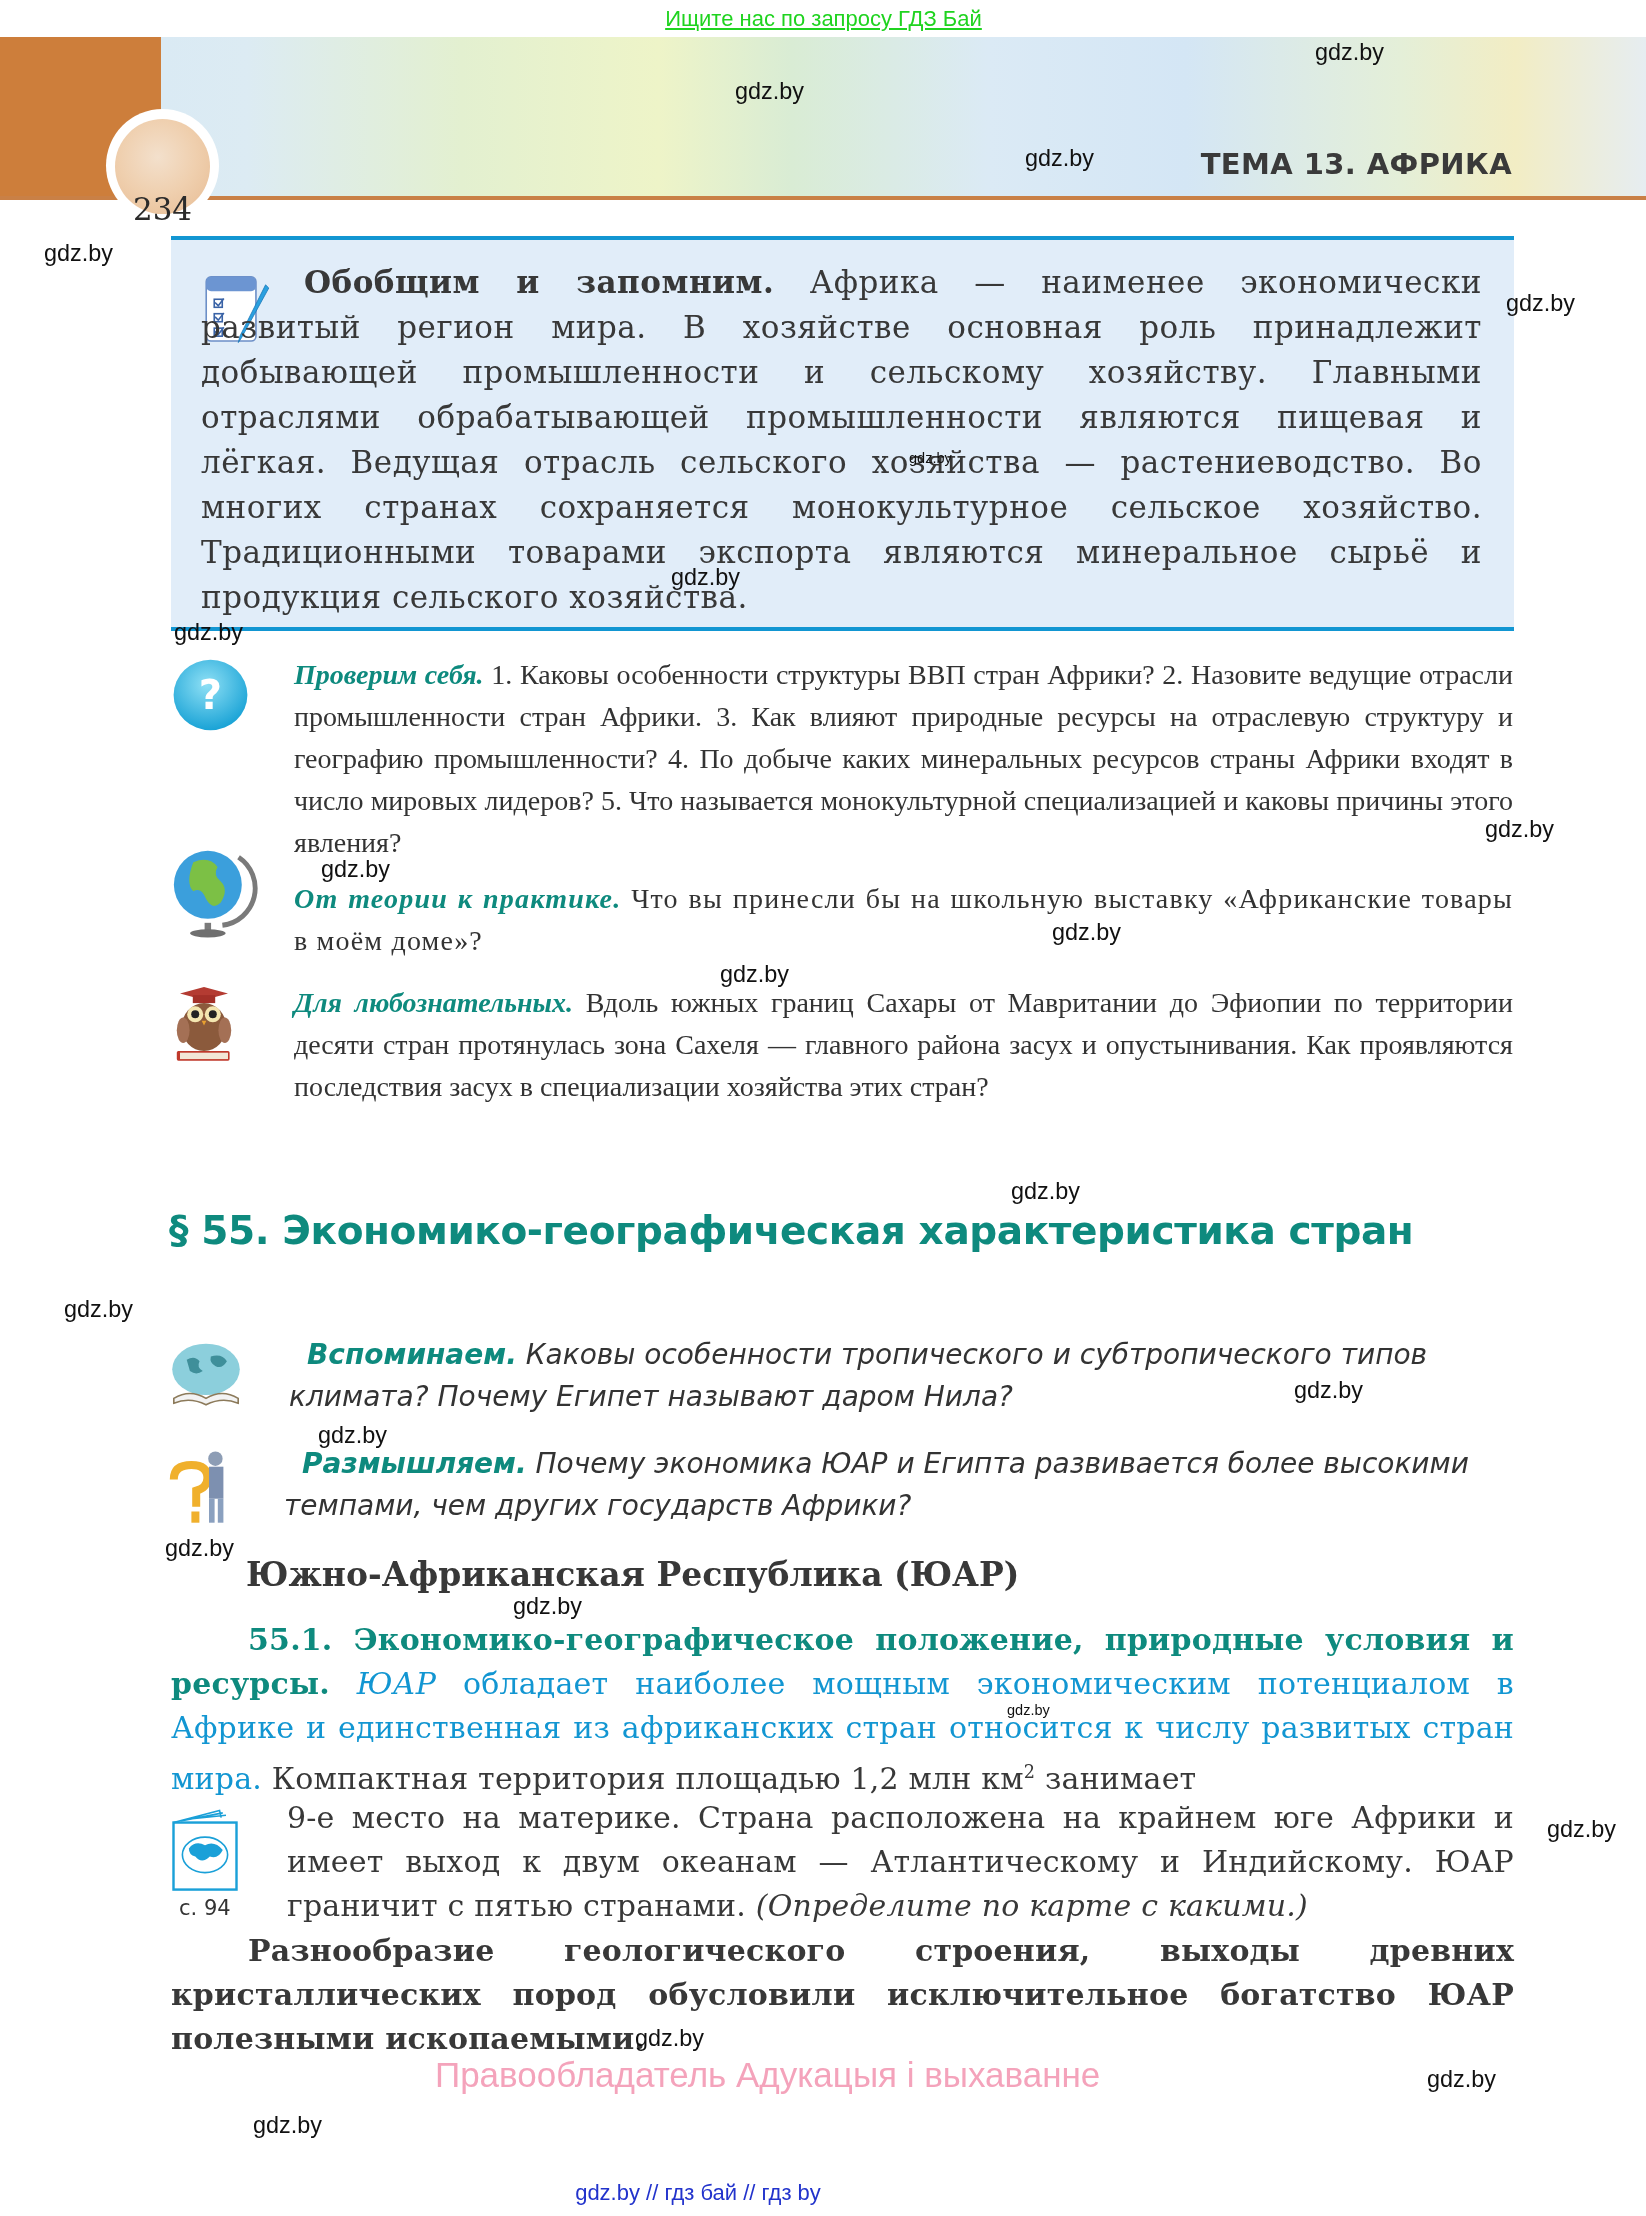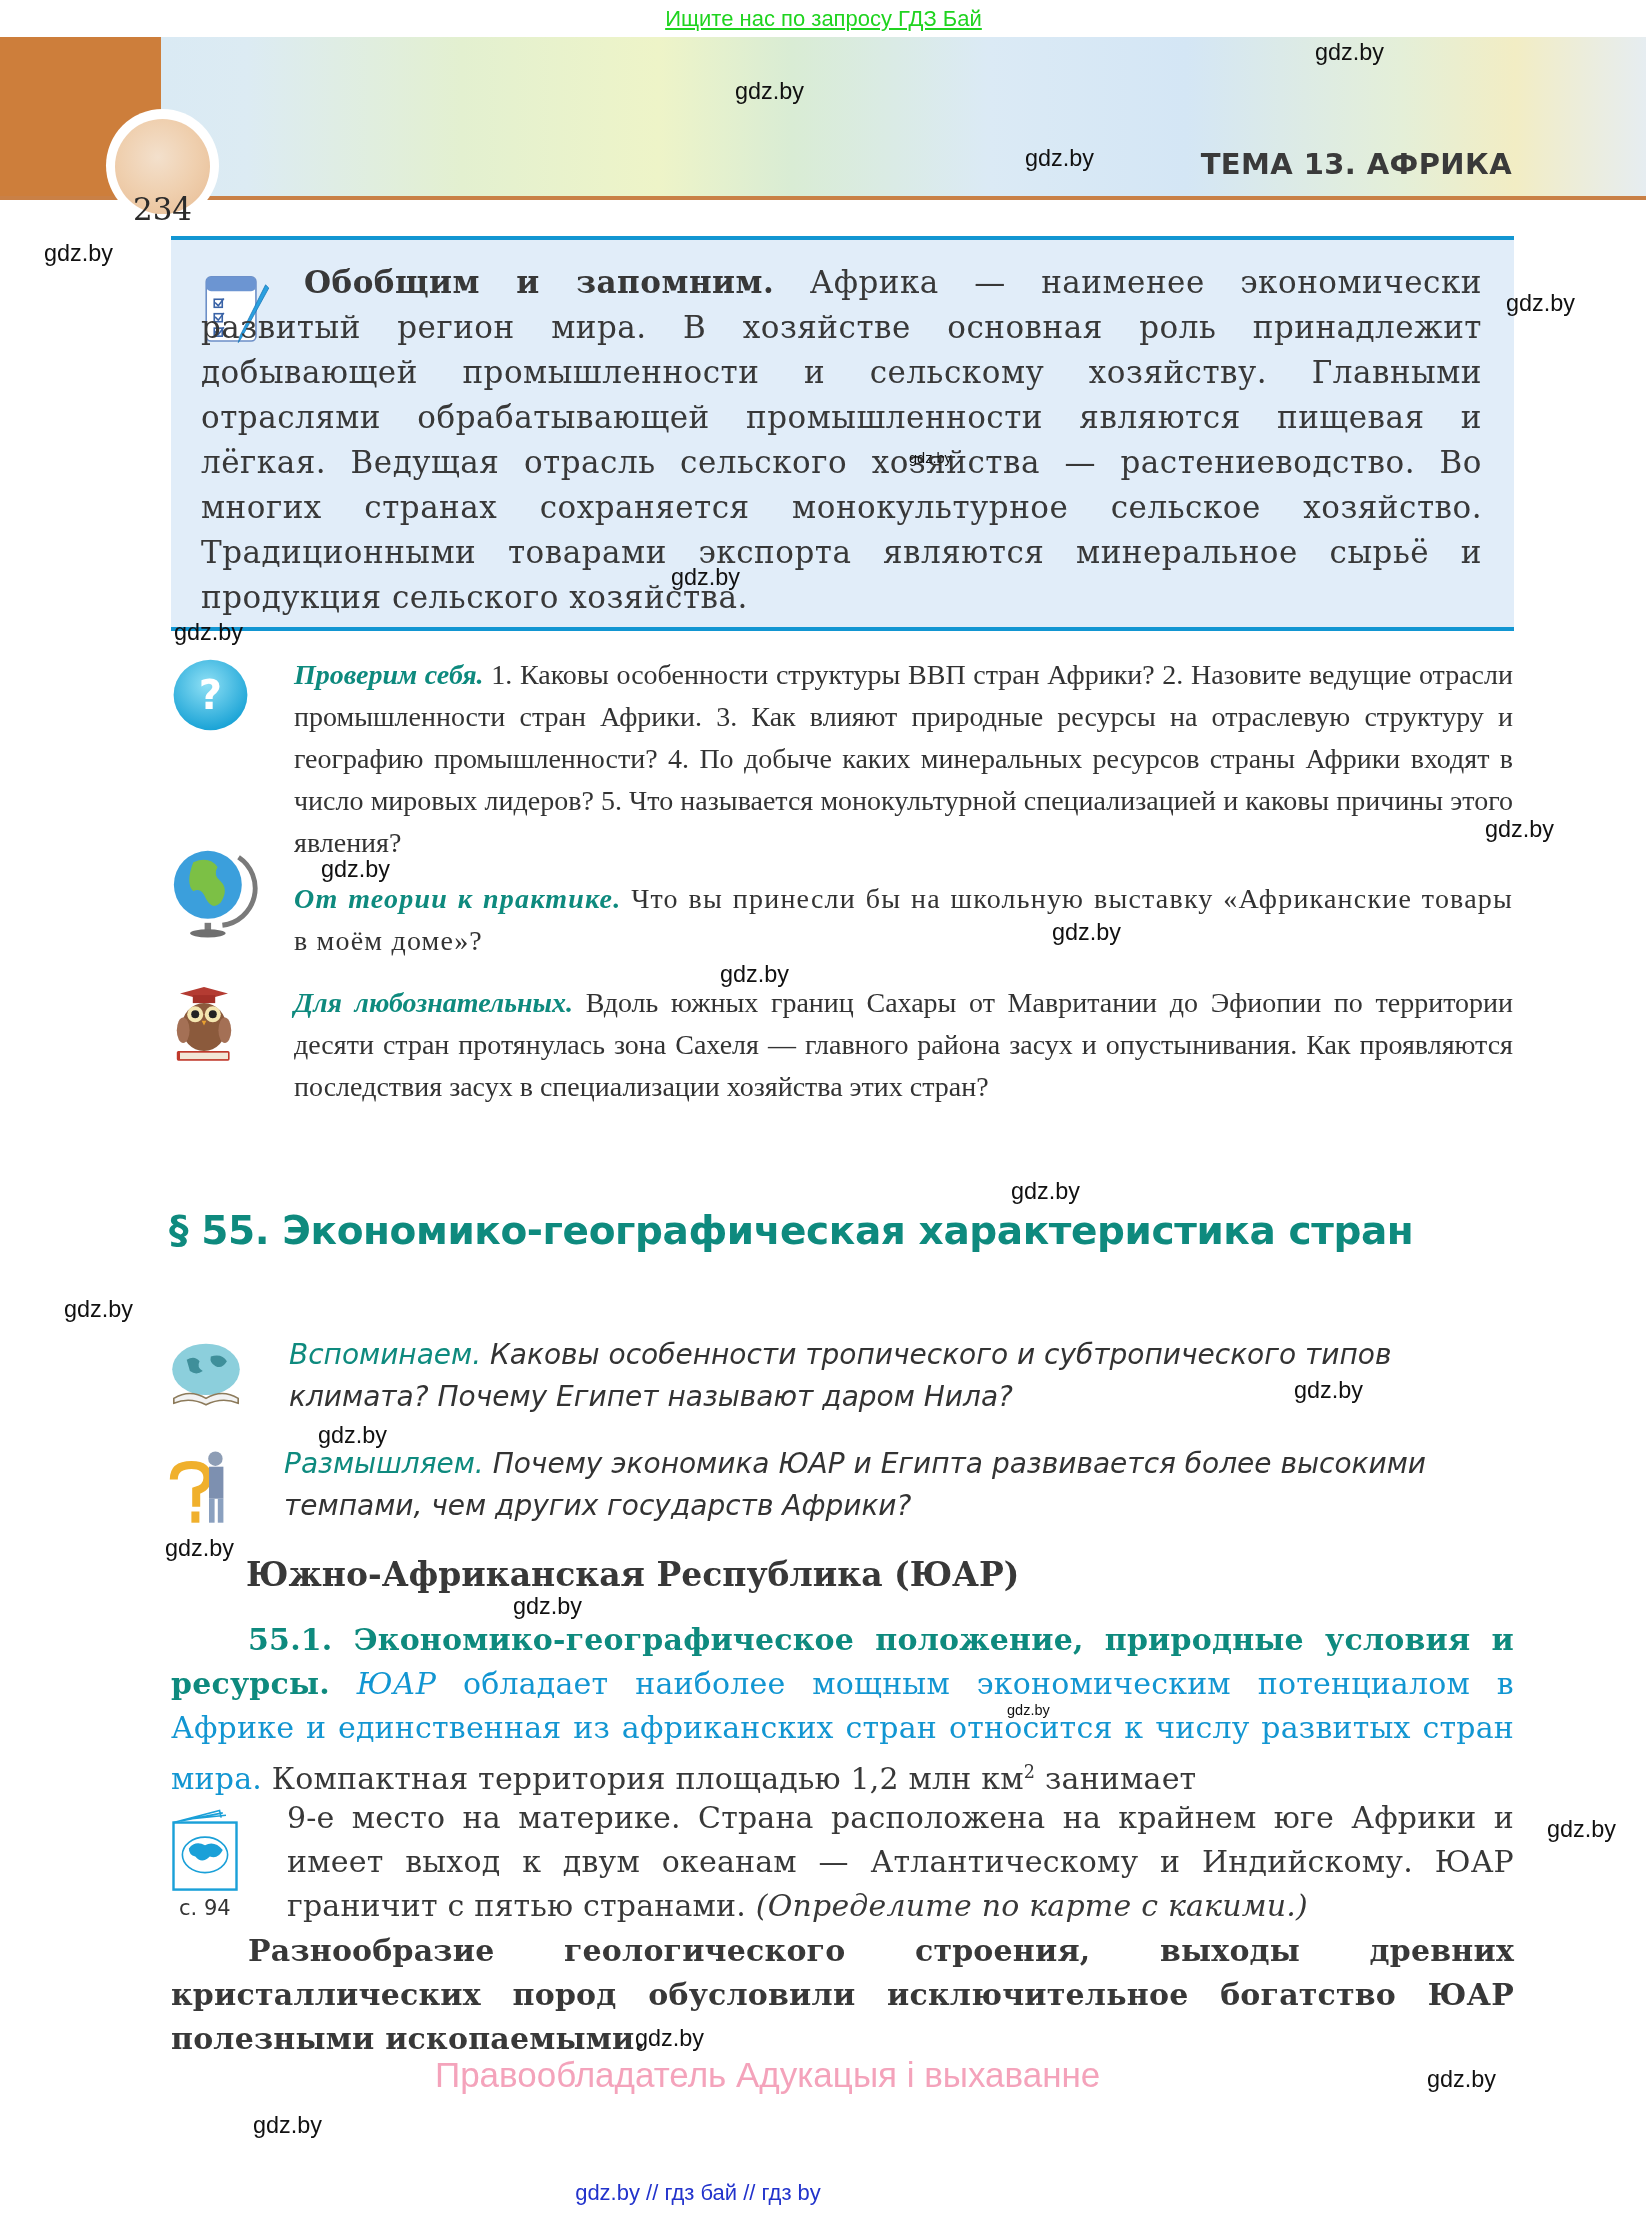--- a/index.html
+++ b/index.html
@@ -24,21 +24,21 @@
   .q-block { font-family:Liberation Serif, serif; font-size:28px; line-height:42px; color:#333; text-align:justify; }
   .q-head { color:#0e8a7e; font-weight:bold; font-style:italic; }
   .q1 { left:294px; top:654px; width:1219px; }
   .q2 { left:294px; top:878px; width:1219px; }
   .q3 { left:294px; top:982px; width:1219px; }
 
   .section-title { left:169px; top:1203px; width:1354px; font-family:"DejaVu Sans", sans-serif; font-weight:bold; font-size:39px; line-height:55px; color:#0e8a7e; letter-spacing:-0.4px; }
   .section-title .l2 { display:block; padding-left:117px; }
 
   .ital-block { font-family:"DejaVu Sans", sans-serif; font-size:28px; line-height:42px; color:#333; font-style:italic; }
-  .ital-block .h { color:#0e8a7e; font-weight:normal; }
+  .ital-block .h { color:#0e8a7e; font-weight:bold;margin-left:18px; }
   .remember { left:289px; top:1334px; width:1225px; }
   .think { left:284px; top:1443px; width:1230px; }
 
   .sub-heading { left:246px; top:1555px; font-family:"DejaVu Serif", serif; font-weight:bold; font-size:33px; color:#383838; }
 
   .body-text { font-family:"DejaVu Serif", serif; font-size:30px; line-height:44px; color:#383838; text-align:justify; letter-spacing:0.2px; }
   .p1 { left:171px; top:1618px; width:1343px; }
   .p1 .teal { color:#0e8a7e; font-weight:bold; }
   .p1 .blue { color:#1296d2; }
   .p1 .blue i { font-style:italic; }

